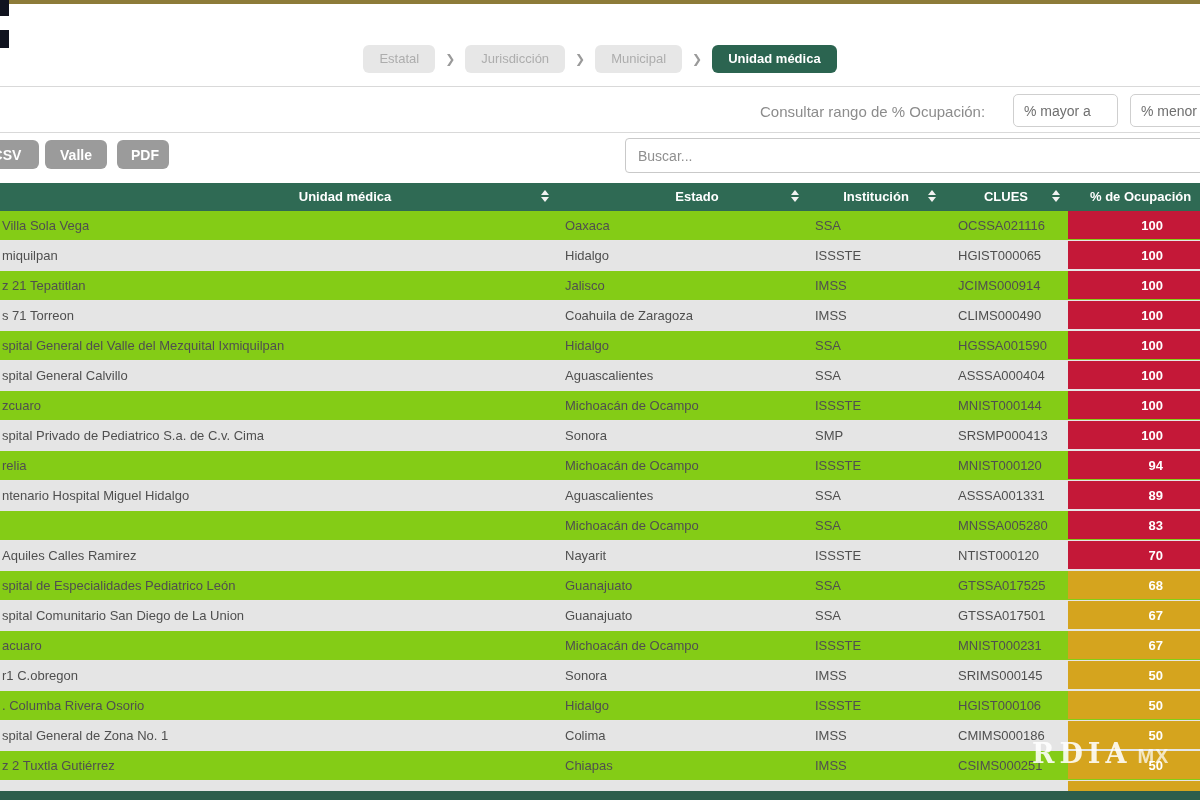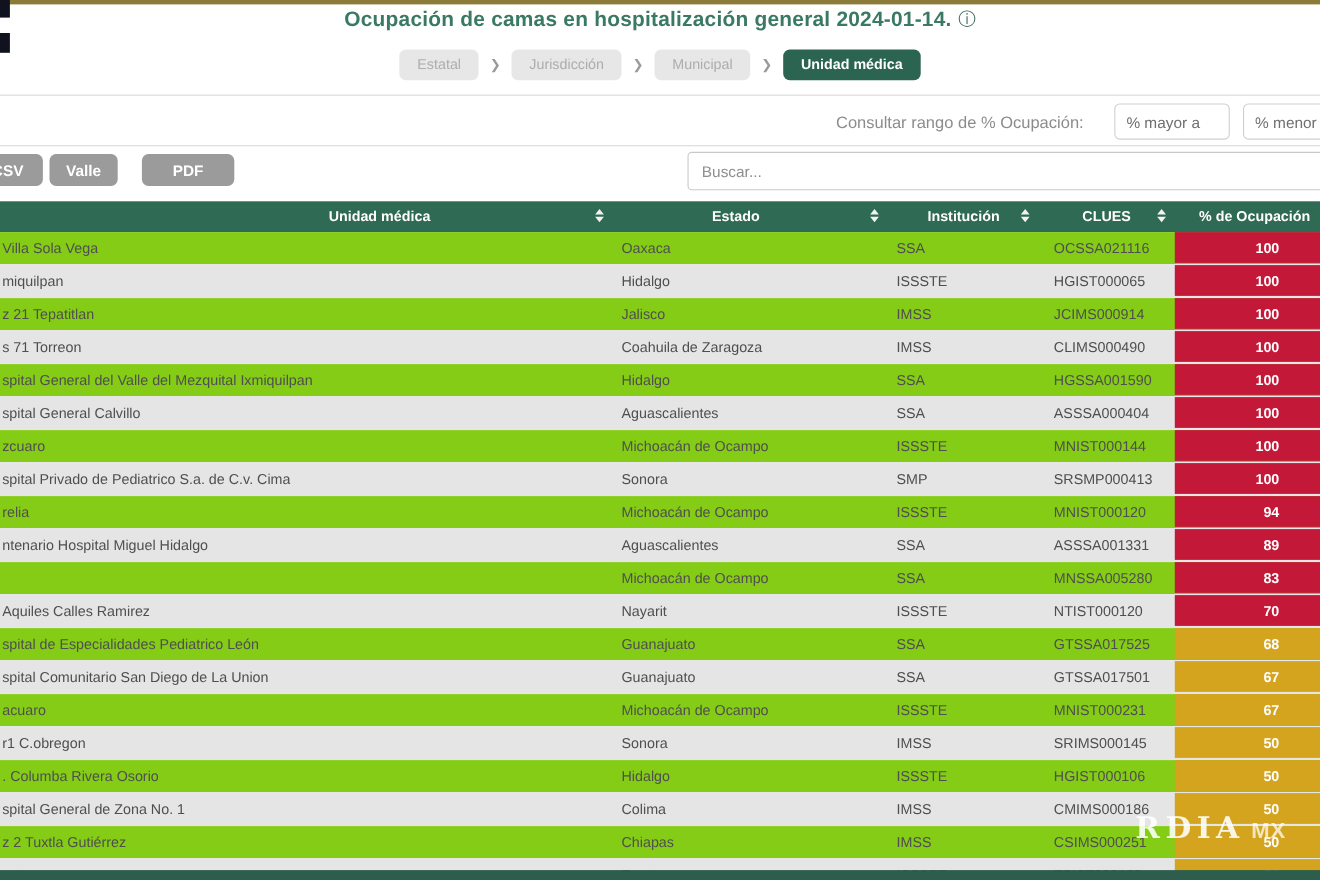--- a/index.html
+++ b/index.html
@@ -34,33 +34,33 @@
     font-family:"Liberation Sans",sans-serif;font-size:14px;padding:0 10px;color:#555;background:#fff;}
   .range-min{left:1013px;width:105px;}
   .range-max{left:1130px;width:110px;}
   .range-input::placeholder{color:#6f6f6f;}
 
   
   .export-btn{position:absolute;top:140px;height:29px;border:none;border-radius:6px;background:#9b9b9b;color:#fff;
     font-family:"Liberation Sans",sans-serif;font-size:14px;font-weight:bold;cursor:pointer;padding:0 14px;}
   .b-csv{left:-25px;width:64px;}
   .b-excel{left:45px;width:62px;}
-  .b-pdf{left:117px;width:84px;margin-left:12px;}
+  .b-pdf{left:117px;width:52px;}
 
   
   .search-input{position:absolute;left:625px;top:138px;width:600px;height:35px;border:1px solid #c9c9c9;border-radius:4px;
     box-sizing:border-box;padding:0 12px;font-family:"Liberation Sans",sans-serif;font-size:14px;color:#555;}
   .search-input::placeholder{color:#8f8f8f;}
 
   
   .thead{position:absolute;left:0;top:183px;width:100%;height:28px;background:#2f6a54;}
   .hlabel{position:absolute;top:0;height:28px;line-height:28px;color:#fff;font-size:13px;font-weight:bold;white-space:nowrap;cursor:pointer;}
   .h-c{transform:translateX(-50%);}
   .h-unidad{left:345px;}
-  .h-estado{left:669px;}
+  .h-estado{left:697px;}
   .h-inst{left:876px;}
   .h-clues{left:1006px;}
   .h-pct{left:1090px;}
   .sort{position:absolute;top:7px;display:flex;flex-direction:column;gap:2px;cursor:pointer;}
   .s1{left:541px;}.s2{left:791px;}.s3{left:928px;}.s4{left:1052px;}
   .sort .up{width:0;height:0;border-left:4px solid transparent;border-right:4px solid transparent;border-bottom:5px solid #f2f2f2;}
   .sort .down{width:0;height:0;border-left:4px solid transparent;border-right:4px solid transparent;border-top:5px solid #f2f2f2;}
 
   .tbody{position:absolute;left:0;top:211px;width:100%;}
   .trow{position:relative;height:29px;border-bottom:1px solid #e6e6e6;background:#84cc16;box-sizing:content-box;cursor:pointer;}
@@ -83,23 +83,20 @@
 </style>
 </head>
 <body>
 
 <div class="canvas">
 
   <div class="topbar"></div>
   <div class="notch n1"></div>
   <div class="notch n2"></div>
 
-  <div class="title-row">
-    <span class="page-title">Ocupación de camas en hospitalización general 2024-01-14.</span><span class="info-icon">ⓘ</span>
-  </div>
 
   <div class="breadcrumb">
     <span class="crumb">Estatal</span>
     <span class="crumb-sep">❯</span>
     <span class="crumb">Jurisdicción</span>
     <span class="crumb-sep">❯</span>
     <span class="crumb">Municipal</span>
     <span class="crumb-sep">❯</span>
     <span class="crumb active">Unidad médica</span>
   </div>

